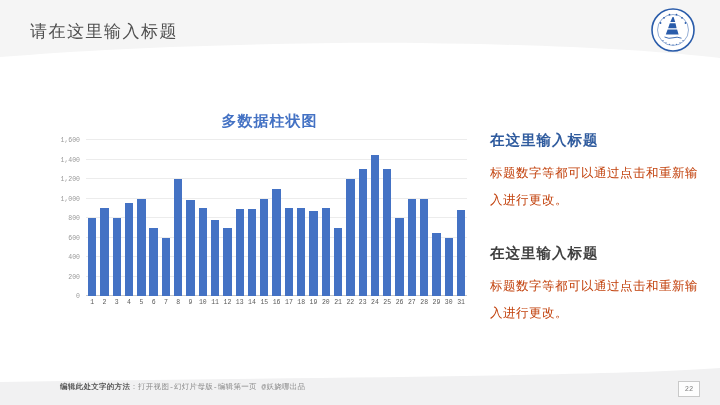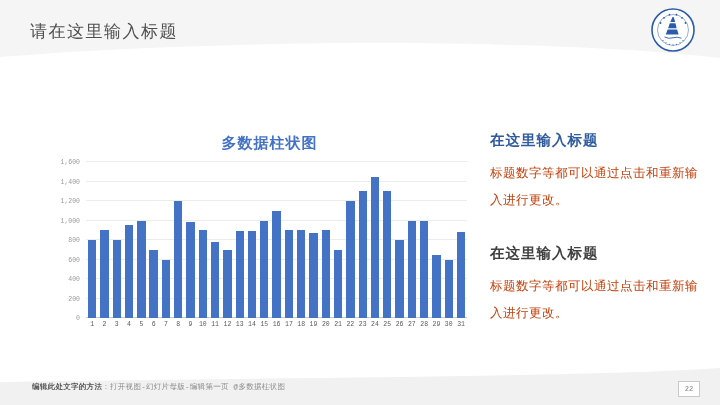--- a/index.html
+++ b/index.html
@@ -17,21 +17,21 @@
 
   .slide-title {
     position:absolute; left:30px; top:20px;
     font-size:17px; letter-spacing:1.5px;
     color:#4f4f4f; font-weight:500; z-index:3;
   }
 
   .logo { position:absolute; right:24px; top:7px; z-index:3; }
 
   
-  .chart { position:absolute; left:52px; top:134px; width:415px; z-index:2; }
+  .chart { position:absolute; left:52px; top:112px; width:415px; z-index:2; }
   .chart-title {
     text-align:center; font-size:15px; font-weight:bold;
     letter-spacing:1px; margin-left:20px; margin-bottom:9px;
   }
   .chart-body { display:flex; }
   .y-axis { position:relative; width:34px; height:156px; flex:none; }
   .y-tick {
     position:absolute; right:6px; transform:translateY(50%);
     font-size:6.5px; color:#9a9a9a;
   }
@@ -52,21 +52,21 @@
     margin-top:11px; font-size:12.5px; color:#c2410c;
     line-height:27px; letter-spacing:0.5px;
   }
   .rp-section + .rp-section { margin-top:29px; }
 
   
   .footer {
     position:absolute; left:32px; top:382px; z-index:3;
     font-size:7.5px; color:#8c8c8c; letter-spacing:0.3px;
   }
-  .footer b { color:#595959; }
+  .footer b { color:#595959;margin-left:28px; }
 
   .page-number {
     position:absolute; left:678px; top:381px; z-index:3;
     width:22px; height:16px;
     background:#fdfdfd; border:1px solid #c9c9c9;
     font-size:7px; color:#7f7f7f;
     display:flex; align-items:center; justify-content:center;
   }
 </style>
 </head>
@@ -273,18 +273,18 @@
       <div class="rp-heading" style="color: rgb(47, 91, 158);">在这里输入标题</div>
       <div class="rp-body">标题数字等都可以通过点击和重新输入进行更改。</div>
     </div>
     <div class="rp-section">
       <div class="rp-heading" style="color: rgb(64, 64, 64);">在这里输入标题</div>
       <div class="rp-body">标题数字等都可以通过点击和重新输入进行更改。</div>
     </div>
   </div>
 
   <div class="footer">
-    <b>编辑此处文字的方法</b><span>：打开视图-幻灯片母版-编辑第一页 @多数据柱状图</span>
+    <b>编辑此处文字的方法</b><span>：打开视图-幻灯片母版-编辑第一页 @妖娆哪出品</span>
   </div>
 
   <div class="page-number">22</div>
 
 </div>
 
 </body></html>

